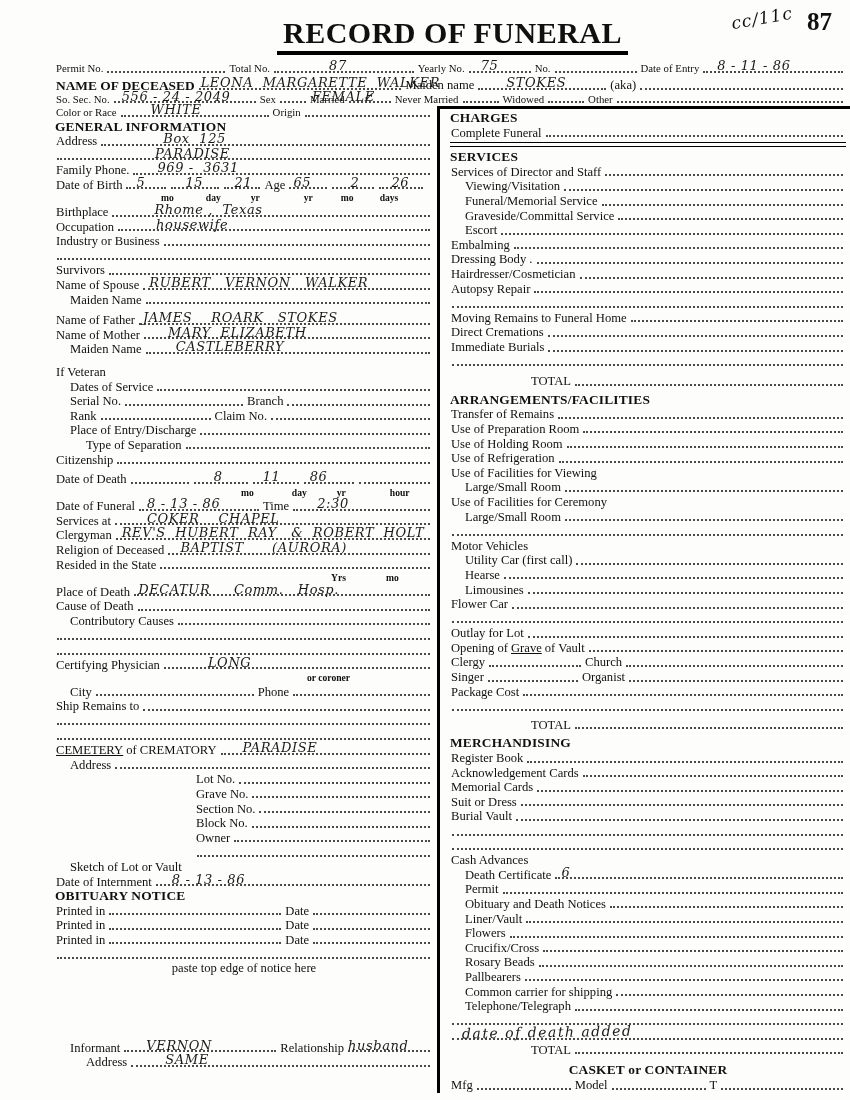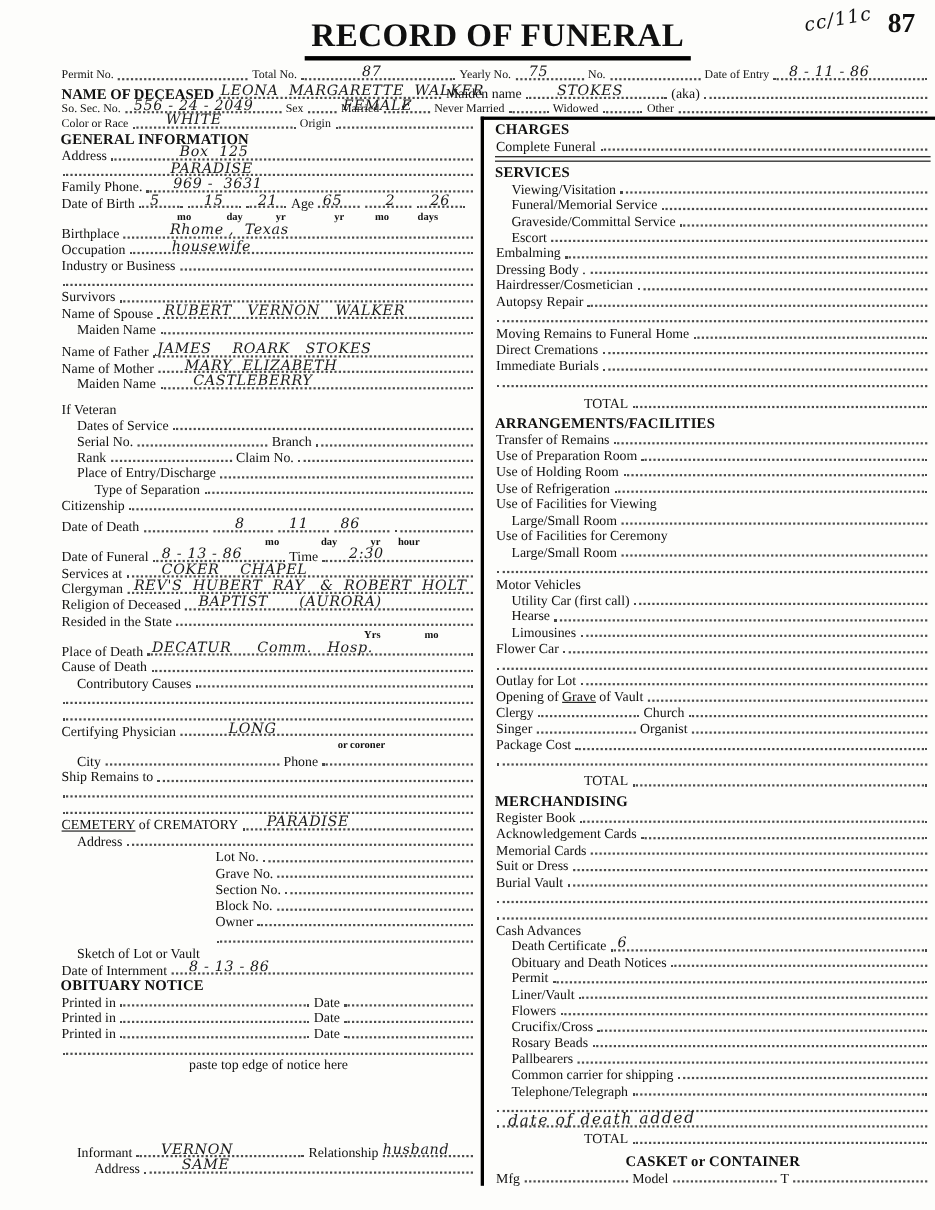--- a/index.html
+++ b/index.html
@@ -255,21 +255,21 @@
             <span class="hw" style="left: 20px;">8</span>
           </span>
           <span class="leader" style="flex: 0 0 46px;">
             <span class="hw" style="left: 10px;">11</span>
           </span>
           <span class="leader" style="flex: 0 0 50px;">
             <span class="hw" style="left: 6px;">86</span>
           </span>
           <span class="leader"></span>
         </div>
-        <div class="row sub"><span style="margin-left: 186px;">mo</span><span style="margin-left: 38px;">day</span><span style="margin-left: 30px;">yr</span><span style="margin-left: 16px;">hour</span></div>
+        <div class="row sub"><span style="margin-left: 186px;">mo</span><span style="margin-left: 38px;">day</span><span style="margin-left: 30px;">yr</span><span style="margin-left: 44px;">hour</span></div>
         <div class="row line">
           <span class="lbl">Date of Funeral</span>
           <span class="leader" style="flex: 0 0 120px;">
             <span class="hw" style="left: 8px;">8 - 13 - 86</span>
           </span>
           <span class="lbl">Time</span>
           <span class="leader">
             <span class="hw" style="left: 24px;">2:30</span>
           </span>
         </div>
@@ -424,20 +424,24 @@
         </div>
       </div>
     <div class="col-right">
         <div class="row heading">CHARGES</div>
         <div class="row line">
           <span class="lbl">Complete Funeral</span>
           <span class="leader"></span>
         </div>
         <div class="rule"></div>
         <div class="row heading">SERVICES</div>
+        <div class="row line">
+          <span class="lbl">Services of Director and Staff</span>
+          <span class="leader"></span>
+        </div>
         <div class="row line ind1">
           <span class="lbl">Viewing/Visitation</span>
           <span class="leader"></span>
         </div>
         <div class="row line ind1">
           <span class="lbl">Funeral/Memorial Service</span>
           <span class="leader"></span>
         </div>
         <div class="row line ind1">
           <span class="lbl">Graveside/Committal Service</span>
@@ -608,25 +612,25 @@
         <div class="row line">
           <span class="lbl">Cash Advances</span>
         </div>
         <div class="row line ind1">
           <span class="lbl">Death Certificate</span>
           <span class="leader">
             <span class="hw" style="left: 6px;">6</span>
           </span>
         </div>
         <div class="row line ind1">
+          <span class="lbl">Permit</span>
+          <span class="leader"></span>
+        </div>
+        <div class="row line ind1">
           <span class="lbl">Obituary and Death Notices</span>
-          <span class="leader"></span>
-        </div>
-        <div class="row line ind1">
-          <span class="lbl">Permit</span>
           <span class="leader"></span>
         </div>
         <div class="row line ind1">
           <span class="lbl">Liner/Vault</span>
           <span class="leader"></span>
         </div>
         <div class="row line ind1">
           <span class="lbl">Flowers</span>
           <span class="leader"></span>
         </div>

